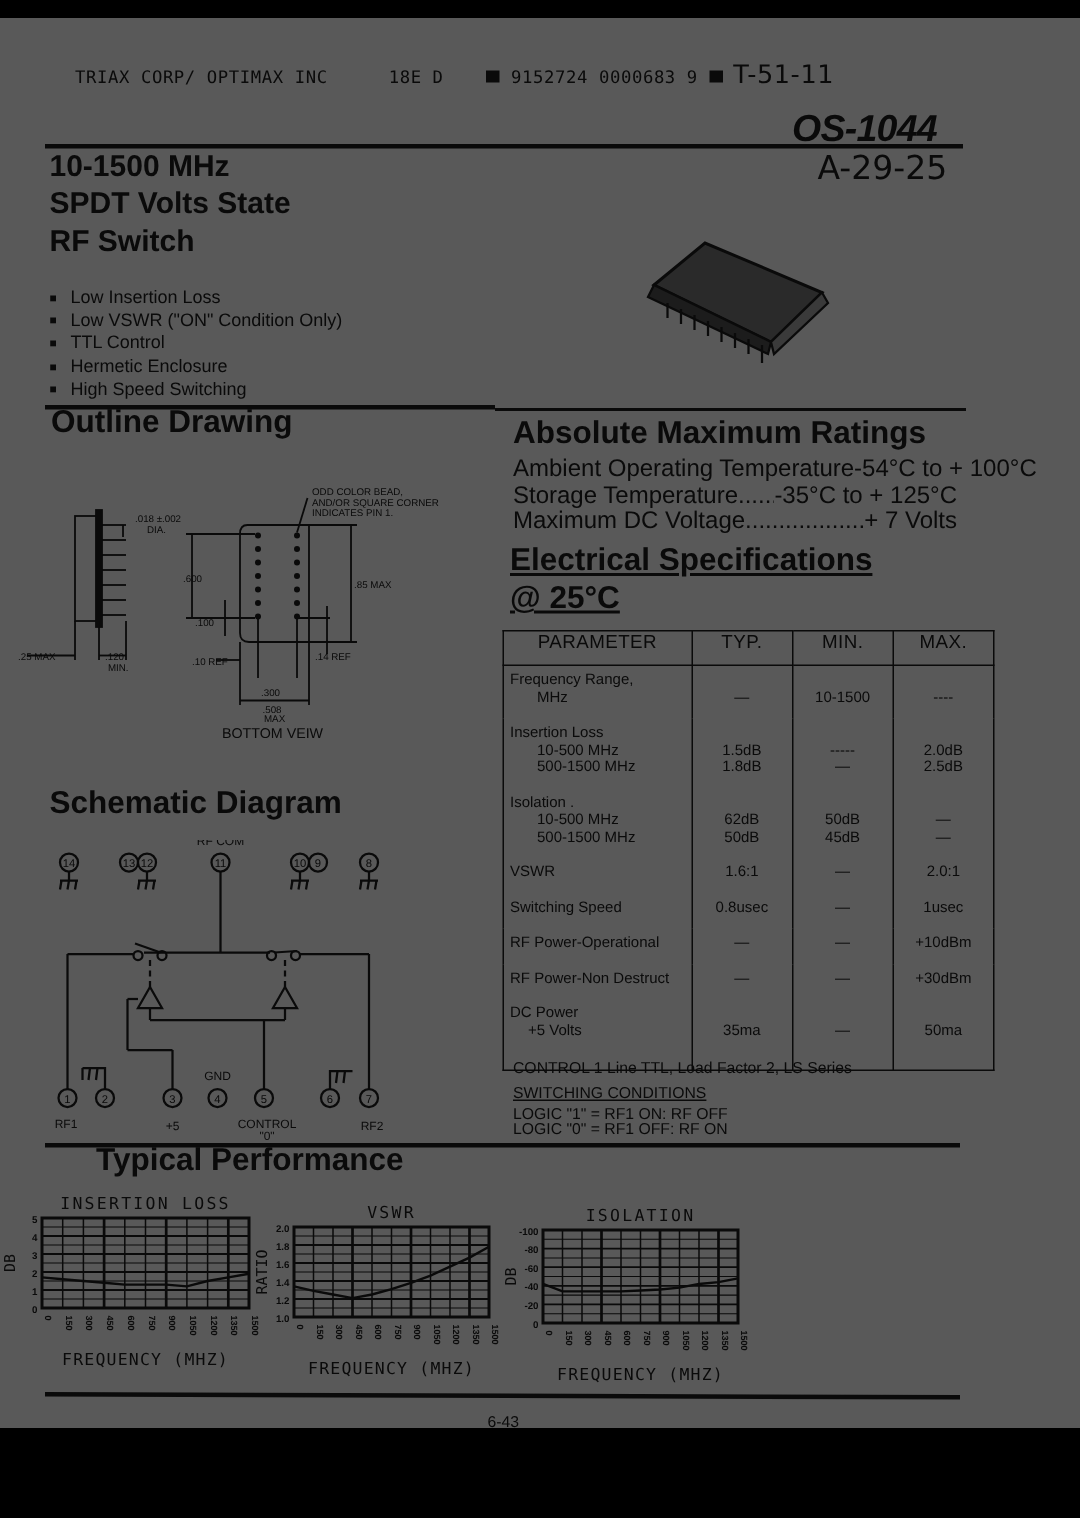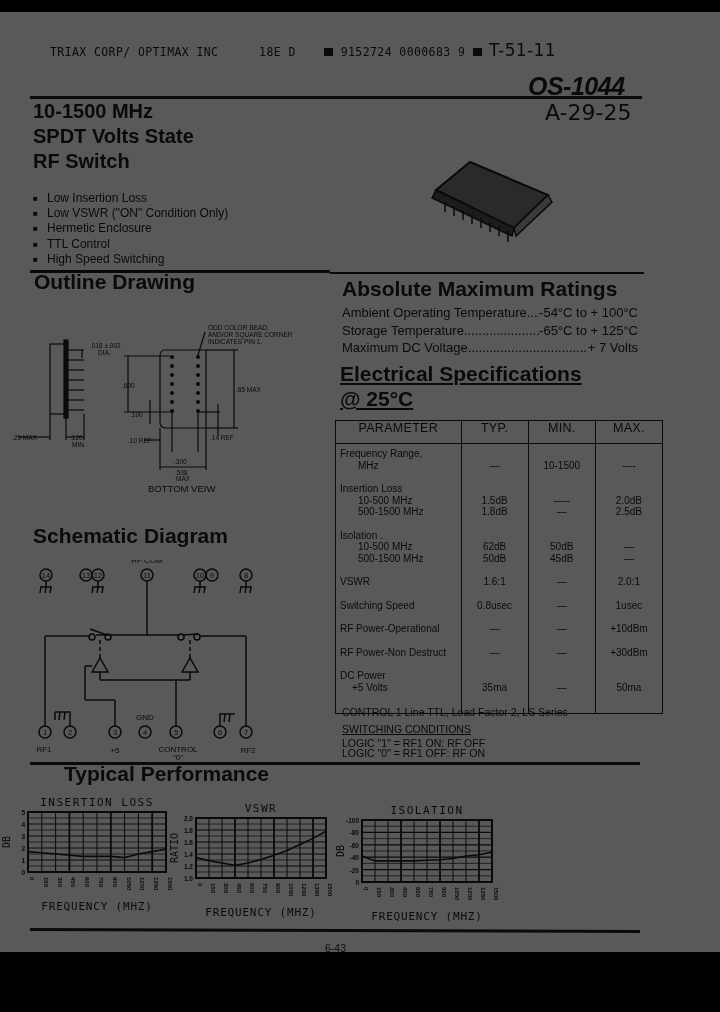--- a/index.html
+++ b/index.html
@@ -10,21 +10,21 @@
   .mono { font-family:"DejaVu Sans Mono", monospace; }
   .hdr-line { font-size:11.5px; letter-spacing:0.4px; }
   .part { font-style:italic; font-weight:bold; font-size:25px; letter-spacing:-0.5px; }
   .hand { font-family:"DejaVu Sans", sans-serif; font-size:17px; font-weight:normal; }
   .rule { position:absolute; height:3px; background:#0a0a0a; }
   .rule.thin { height:2px; }
   .title { font-weight:bold; font-size:20px; line-height:25px; }
   .features { font-size:12px; line-height:14.2px; list-style:none; margin:0; padding:0; }
   .features li::before { content:"■"; font-size:8px; display:inline-block; width:14px; vertical-align:1px; }
   .h2 { font-weight:bold; font-size:21px; }
-  .ratings { font-size:13px; line-height:17.5px; }
+  .ratings { font-size:16px; line-height:17.5px; }
   .ratings .row { display:flex; width:296px; }
   .ratings .row .lbl { white-space:nowrap; }
   .ratings .row .dots { flex:1; overflow:hidden; white-space:nowrap; }
   .ratings .row .dots::after { content:"..................................................................."; }
   .ratings .row .val { white-space:nowrap; }
   table.spec { border-collapse:collapse; font-size:10px; position:absolute; }
   table.spec th, table.spec td { border-left:1.5px solid #0a0a0a; border-right:1.5px solid #0a0a0a; padding:0 4px; vertical-align:top; }
   table.spec th { font-weight:normal; font-size:12.5px; border:1.5px solid #0a0a0a; height:22px; letter-spacing:0.3px; }
   table.spec tr.last td { border-bottom:1.5px solid #0a0a0a; }
   .cell-c { text-align:center; }
@@ -54,22 +54,22 @@
 
   <div class="abs title" style="left:33px; top:87px;">
     <div>10-1500 MHz</div>
     <div>SPDT Volts State</div>
     <div>RF Switch</div>
   </div>
 
   <ul class="abs features" style="left:33px; top:179px;">
     <li>Low Insertion Loss</li>
     <li>Low VSWR ("ON" Condition Only)</li>
+    <li>TTL Control</li>
     <li>Hermetic Enclosure</li>
-    <li>TTL Control</li>
     <li>High Speed Switching</li>
   </ul>
 
   <svg class="abs" style="left:430px; top:138px;" width="170" height="100" viewBox="0 0 170 100">
     <g stroke="#0a0a0a" fill="none">
       <path d="M6 40 L40 12 L118 45 L84 78 Z" fill="#2a2a2a" stroke-width="2"></path>
       <path d="M2 48 L6 40 L84 78 L82 86 Z" fill="#1c1c1c" stroke-width="1.5"></path>
       <path d="M84 78 L118 45 L122 52 L86 86 Z" fill="#3a3a3a" stroke-width="1.5"></path>
       <g stroke-width="1.5">
         <line x1="15" y1="52" x2="15" y2="62"></line>
@@ -166,21 +166,21 @@
   <div class="abs h2" style="left:342px; top:265px;">Absolute Maximum Ratings</div>
   <div class="abs ratings" style="left:342px; top:292px;">
     <div class="row">
         <span class="lbl">Ambient Operating Temperature</span>
         <span class="dots"></span>
         <span class="val">-54°C to + 100°C</span>
       </div>
     <div class="row">
         <span class="lbl">Storage Temperature</span>
         <span class="dots"></span>
-        <span class="val">-65°C to + 125°C</span>
+        <span class="val">-35°C to + 125°C</span>
       </div>
     <div class="row">
         <span class="lbl">Maximum DC Voltage</span>
         <span class="dots"></span>
         <span class="val">+ 7 Volts</span>
       </div>
   </div>
 
   <div class="abs h2" style="left:340px; top:349px; line-height:25px;text-decoration:underline;">
     <div>Electrical Specifications</div>

